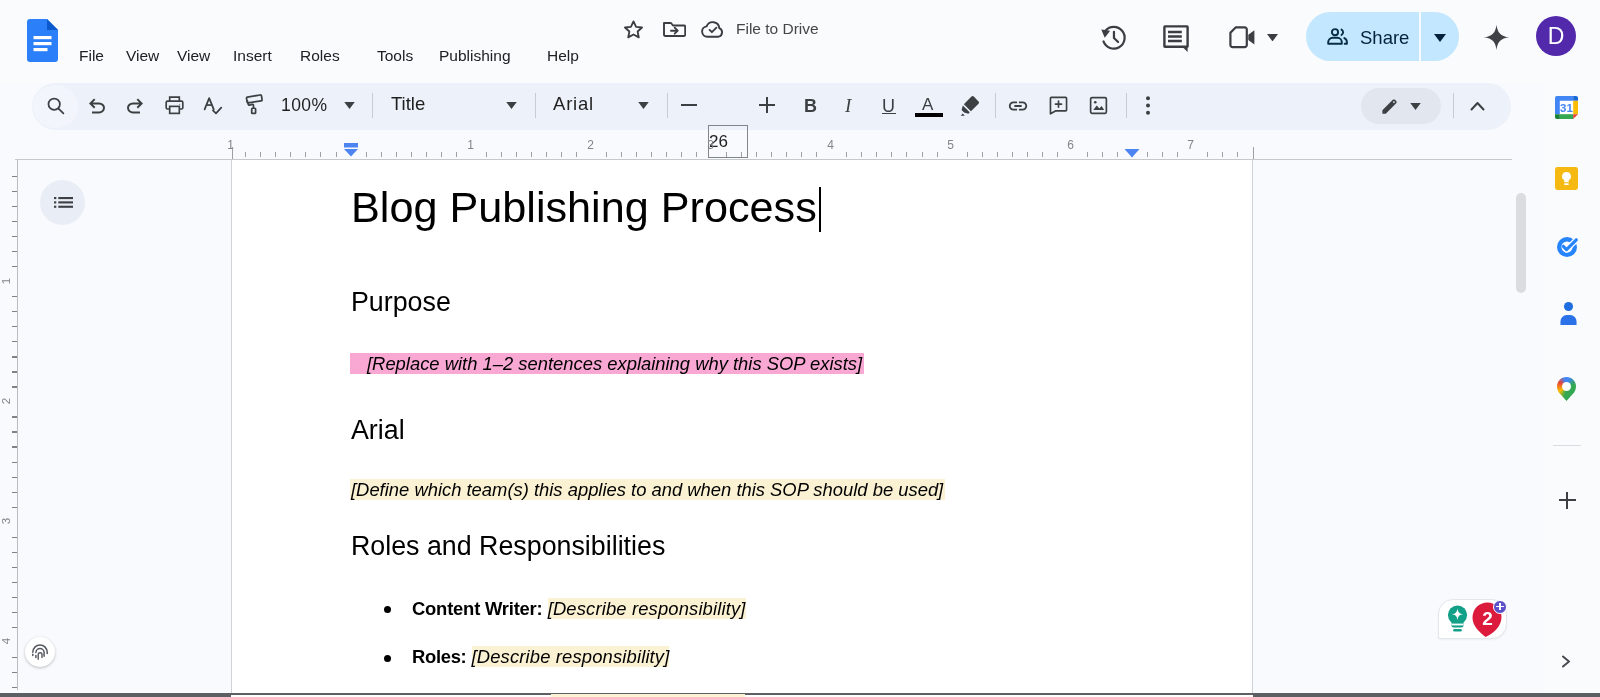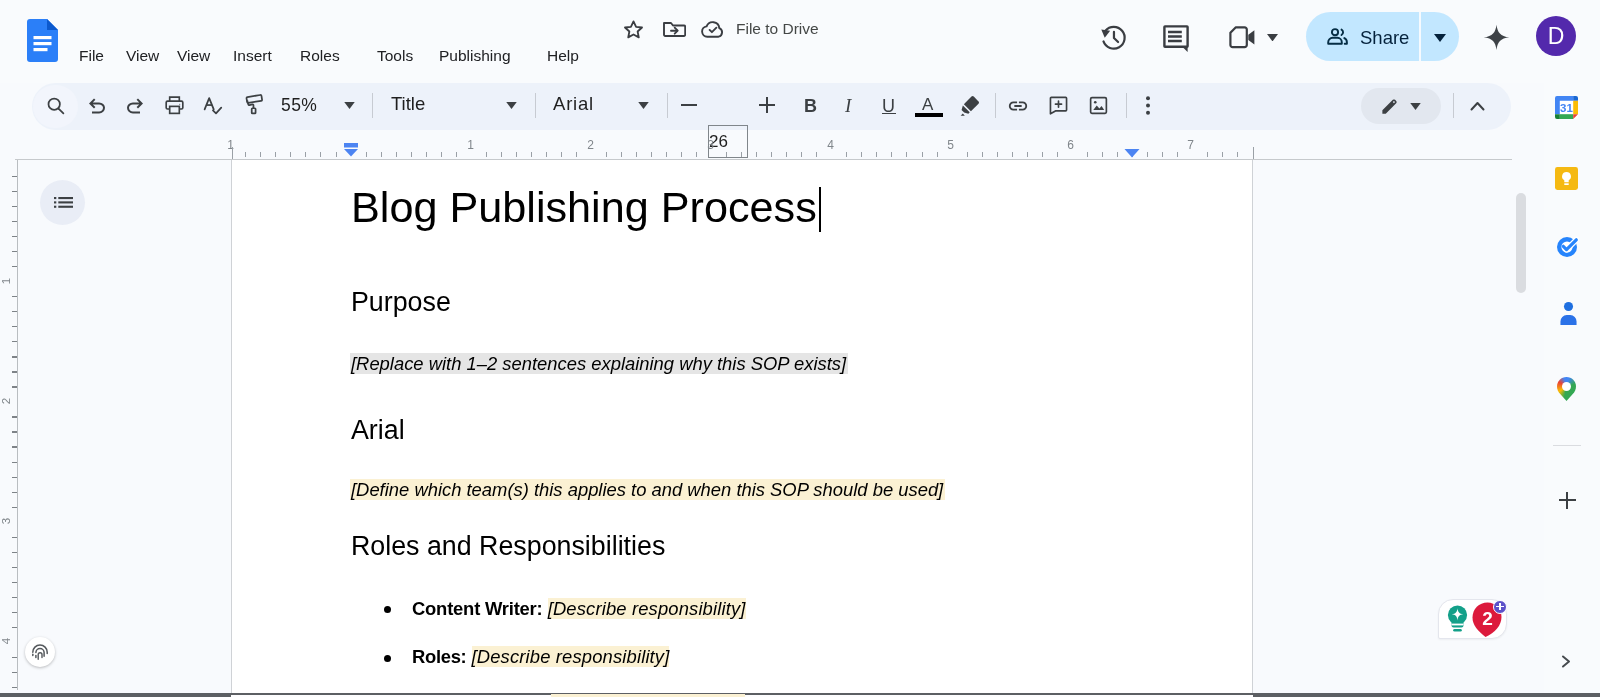--- a/index.html
+++ b/index.html
@@ -120,21 +120,21 @@
   <path d="M4.8 11.5 h6.8"></path>
   <path d="M12.5 17.5 L16 21 L22 14.5" stroke-linecap="round" stroke-linejoin="round"></path>
 </svg>
 
 <svg class="abs" style="left:241px; top:94px;" width="22" height="23" viewBox="0 0 24 25" fill="none" stroke="#3c4043" stroke-width="1.9">
   <rect x="6.2" y="2.2" width="16.5" height="6.4" rx="1.2" transform="rotate(-9 14 5)"></rect>
   <path d="M6.8 6.9 L8 11.4 a1 1 0 0 0 1.2 0.7 L12.4 11.3 a1 1 0 0 1 1.2 0.8 V15.5"></path>
   <rect x="11.7" y="15.5" width="4.2" height="5.6" rx="0.8"></rect>
 </svg>
 
-<div class="abs" style="left:281px; top:94px; font-size:17.5px; letter-spacing:0.4px; color:#1f1f1f; line-height:22px;">55%</div>
+<div class="abs" style="left:281px; top:94px; font-size:17.5px; letter-spacing:0.4px; color:#1f1f1f; line-height:22px;">100%</div>
 <svg class="abs" style="left:344px; top:102px;" width="11" height="7" viewBox="0 0 12 8">
     <path d="M0 0 h12 L6 8 Z" fill="#3c4043"></path>
   </svg>
 <div class="dv" style="left:372px; top:93px; height:25px;"></div>
 
 <div class="abs" style="left:391px; top:93px; font-size:18.5px; color:#1f1f1f; line-height:22px;">Title</div>
 <svg class="abs" style="left:506px; top:102px;" width="11" height="7" viewBox="0 0 12 8">
     <path d="M0 0 h12 L6 8 Z" fill="#3c4043"></path>
   </svg>
 <div class="dv" style="left:535px; top:93px; height:25px;"></div>
@@ -322,21 +322,21 @@
 
 <div class="abs" style="left:0px; top:692.5px; width:1600px; height:4.5px; background:#5c5f63;"></div>
 <div class="abs" style="left:231px; top:695.3px; width:1022px; height:1.7px; background:#fdfdfe;"></div>
 <div class="abs" style="left:1253px; top:695.3px; width:347px; height:1.7px; background:#5c5f63;"></div>
 <div class="abs" style="left:551px; top:693.5px; width:194px; height:3.5px; background:#fbf1d3;"></div>
 
 <div class="abs" style="left:351px; top:181.6px; font-size:43.2px; color:#000; line-height:50px; white-space:nowrap;">Blog Publishing Process</div>
 <div class="abs" style="left:819px; top:187px; width:2px; height:45px; background:#000;"></div>
 
 <div class="abs" style="left:351px; top:286.5px; font-size:26.8px; color:#000; line-height:31px;">Purpose</div>
-<div class="abs" style="left:350px; top:353px; height:21px;"><span style="background:#e5e5e5; font-size:18.4px; font-style:italic; color:#000; line-height:21px; display:inline-block; padding:0 2px 0 1px;">[Replace with 1–2 sentences explaining why this SOP exists]</span></div>
+<div class="abs" style="left:350px; top:353px; height:21px;"><span style="background:#f9a8d4; font-size:18.4px; font-style:italic; color:#000; line-height:21px; display:inline-block; padding:0 2px 0 17px;">[Replace with 1–2 sentences explaining why this SOP exists]</span></div>
 
 <div class="abs" style="left:351px; top:414.5px; font-size:26.8px; color:#000; line-height:31px;">Arial</div>
 <div class="abs" style="left:350px; top:479px; height:21px;"><span style="background:#fbf1d3; font-size:18.4px; font-style:italic; color:#000; line-height:21px; display:inline-block; padding:0 2px 0 1px;">[Define which team(s) this applies to and when this SOP should be used]</span></div>
 
 <div class="abs" style="left:351px; top:531px; font-size:26.8px; color:#000; line-height:31px;">Roles and Responsibilities</div>
 
 <div class="abs" style="left:384px; top:605.5px; width:7px; height:7px; border-radius:50%; background:#000;"></div>
 <div class="abs" style="left:412px; top:597.5px; font-size:18.4px; color:#000; line-height:21px; white-space:nowrap;"><b style="letter-spacing:-0.2px;">Content Writer:</b> <span style="background:#fbf1d3; font-style:italic; letter-spacing:0.15px;">[Describe responsibility]</span></div>
 
 <div class="abs" style="left:384px; top:654.5px; width:7px; height:7px; border-radius:50%; background:#000;"></div>

